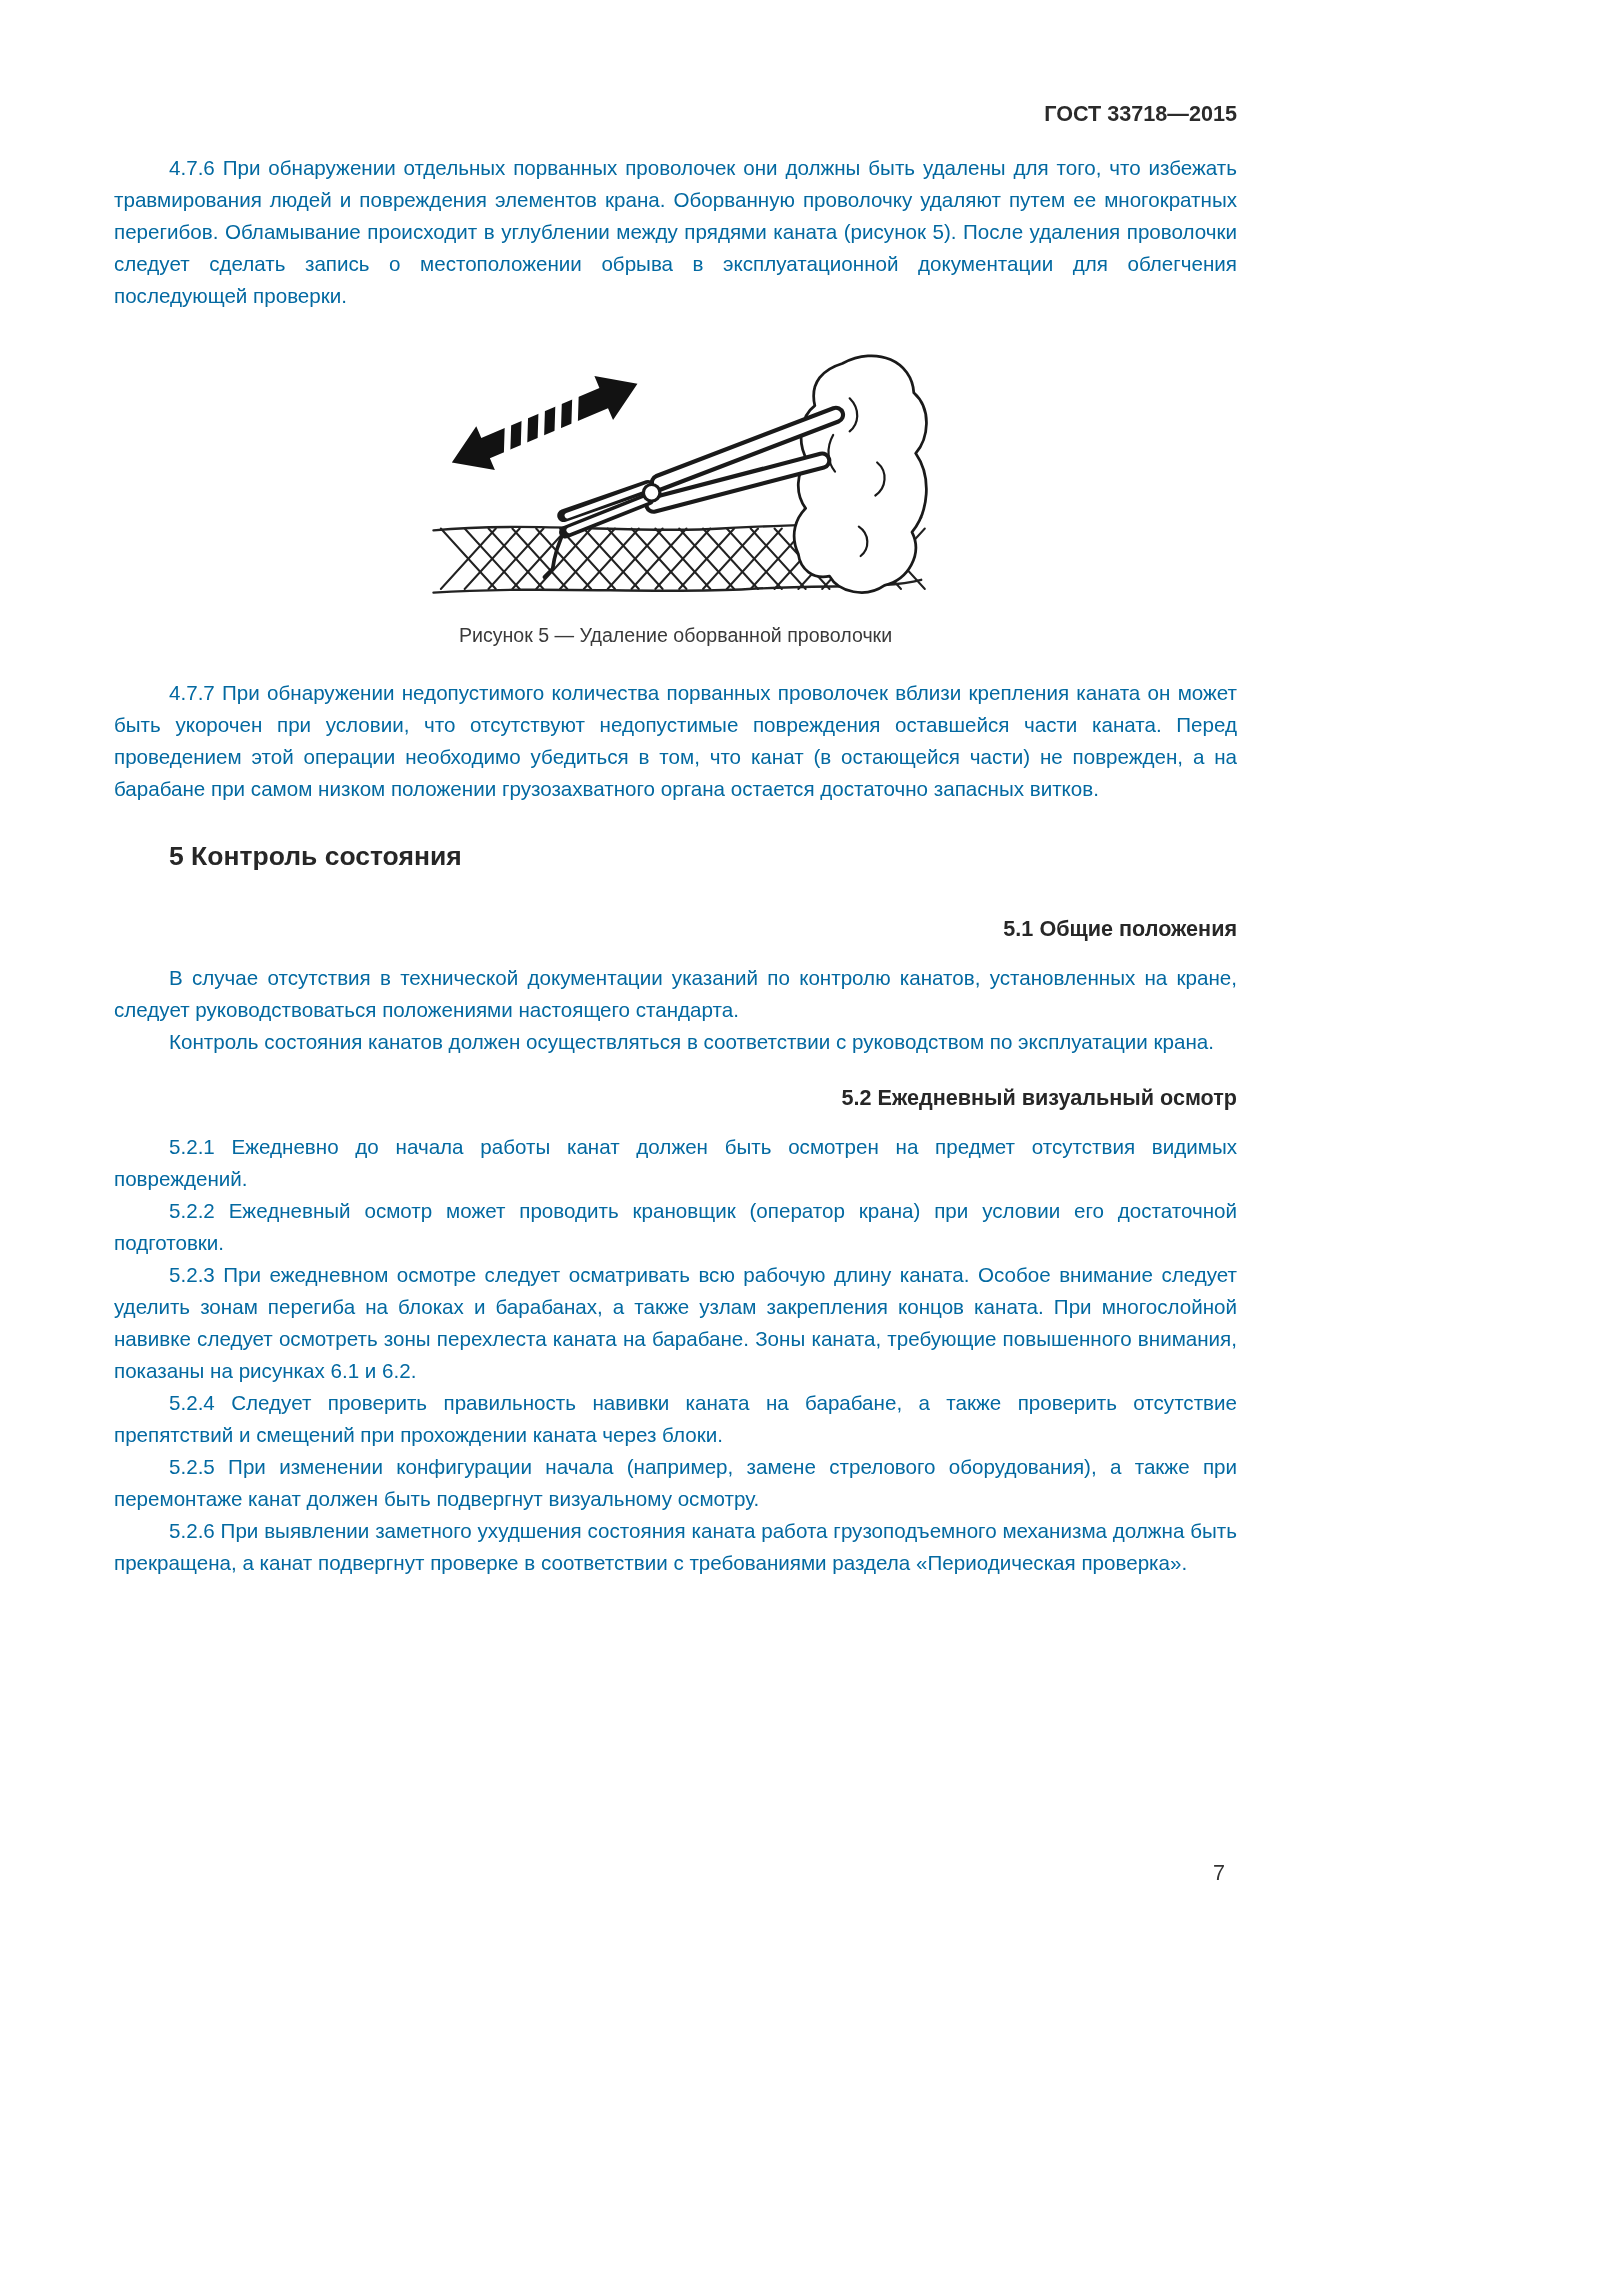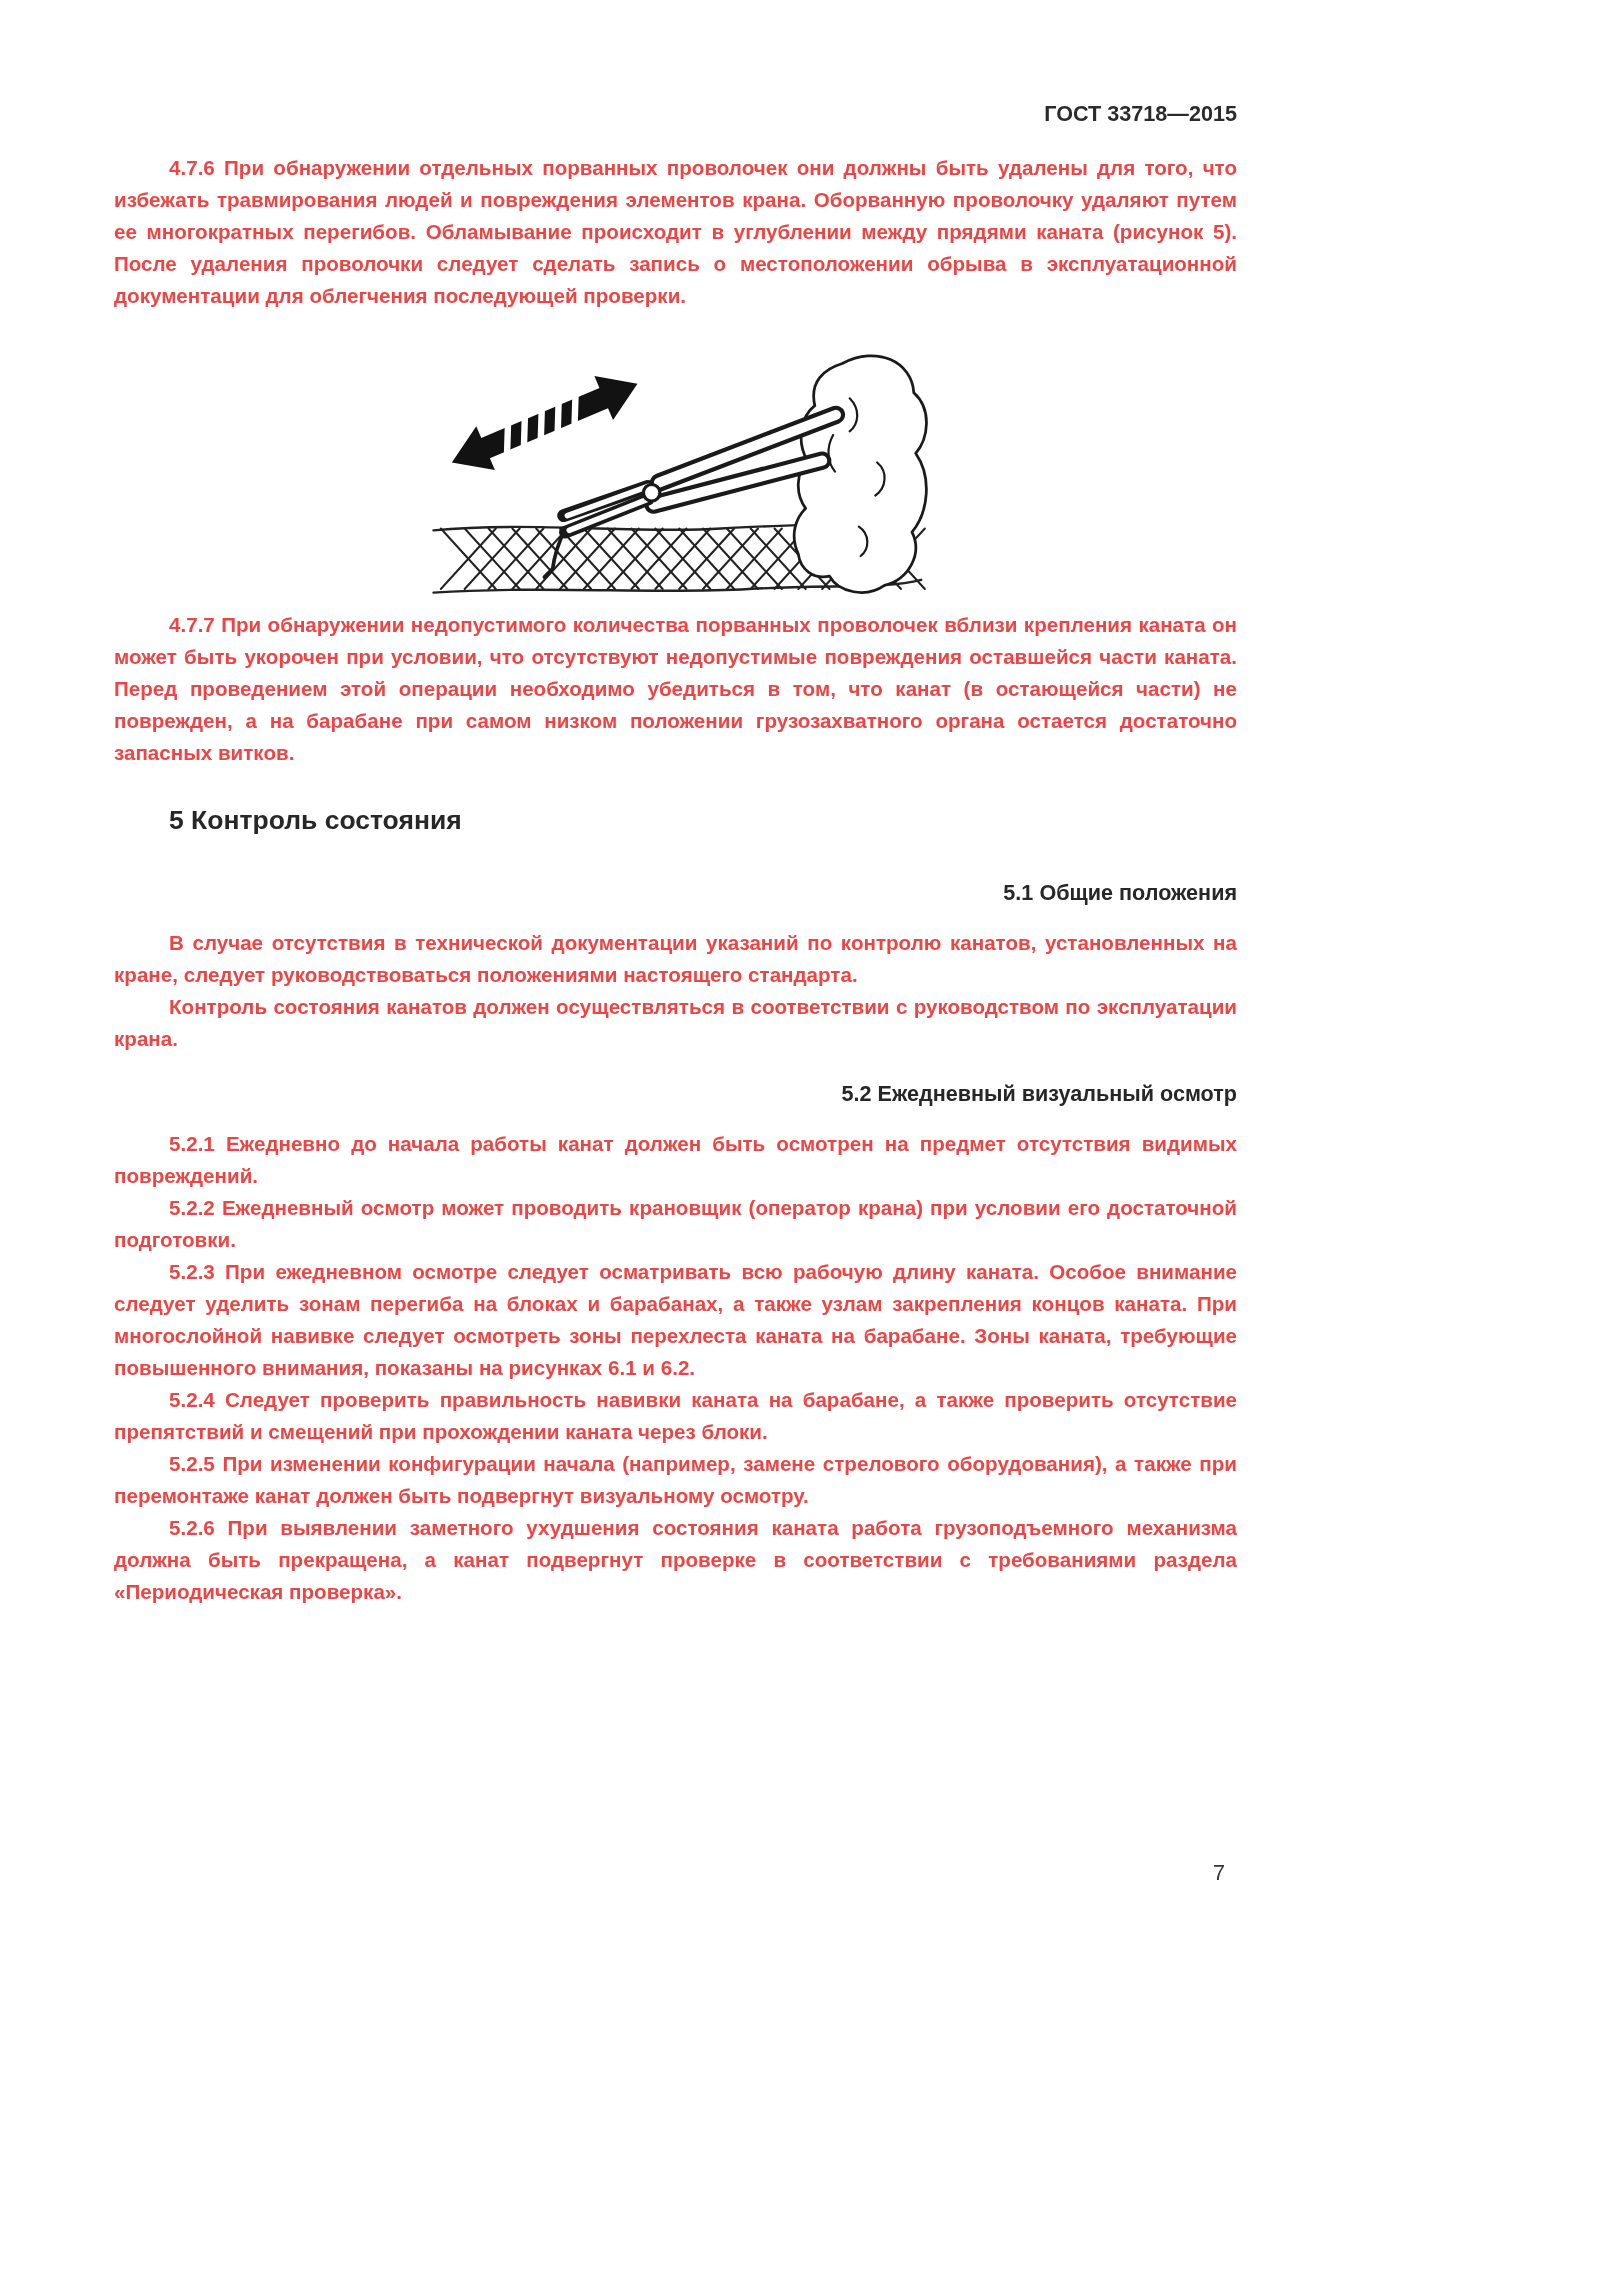--- a/index.html
+++ b/index.html
@@ -14,21 +14,21 @@
   }
   .content {
     position:absolute; left:114px; top:98px; width:1123px;
     color:#3a3a3a; font-size:20.6px; line-height:32px;
   }
   .doc-header {
     text-align:right; font-weight:bold; color:#2b2b2b;
     font-size:21.6px; margin-bottom:21.6px;
   }
   p.body {
-    text-align:justify; text-indent:55px; color:#ef4444;font-weight:bold;
+    text-align:justify; text-indent:55px; color:#0369a1;
   }
   .figure-wrap { margin:13.7px 0 0 0; text-align:center; }
   .figure-wrap svg { display:inline-block; }
   .figure-caption {
     text-align:center; margin:9.8px 0 25.5px 0; font-size:19.6px; color:#3a3a3a;
   }
   h2.sec {
     font-size:26.5px; color:#272727; font-weight:bold;
     margin:35px 0 41px 0; text-indent:55px;
   }
@@ -128,20 +128,21 @@
           <path d="M0 0 L40 -26 L40 -12 L180 -12 L180 -26 L220 0 L180 26 L180 12 L40 12 L40 26 Z" fill="#121212" stroke="none"></path>
           <line x1="72" y1="-13" x2="60" y2="13" stroke="#ffffff" stroke-width="7"></line>
           <line x1="92" y1="-13" x2="80" y2="13" stroke="#ffffff" stroke-width="7"></line>
           <line x1="112" y1="-13" x2="100" y2="13" stroke="#ffffff" stroke-width="7"></line>
           <line x1="132" y1="-13" x2="120" y2="13" stroke="#ffffff" stroke-width="7"></line>
           <line x1="152" y1="-13" x2="140" y2="13" stroke="#ffffff" stroke-width="7"></line>
         </g>
       </svg>
     </div>
 
+    <div class="figure-caption">Рисунок 5 — Удаление оборванной проволочки</div>
 
     <p class="body">4.7.7 При обнаружении недопустимого количества порванных проволочек вблизи крепления каната он может быть укорочен при условии, что отсутствуют недопустимые повреждения оставшейся части каната. Перед проведением этой операции необходимо убедиться в том, что канат (в остающейся части) не поврежден, а на барабане при самом низком положении грузозахватного органа остается достаточно запасных витков.</p>
 
     <h2 class="sec">5 Контроль состояния</h2>
 
     <h3 class="sub">5.1 Общие положения</h3>
     <p class="body">В случае отсутствия в технической документации указаний по контролю канатов, установленных на кране, следует руководствоваться положениями настоящего стандарта.</p>
     <p class="body">Контроль состояния канатов должен осуществляться в соответствии с руководством по эксплуатации крана.</p>
 
     <h3 class="sub">5.2 Ежедневный визуальный осмотр</h3>

